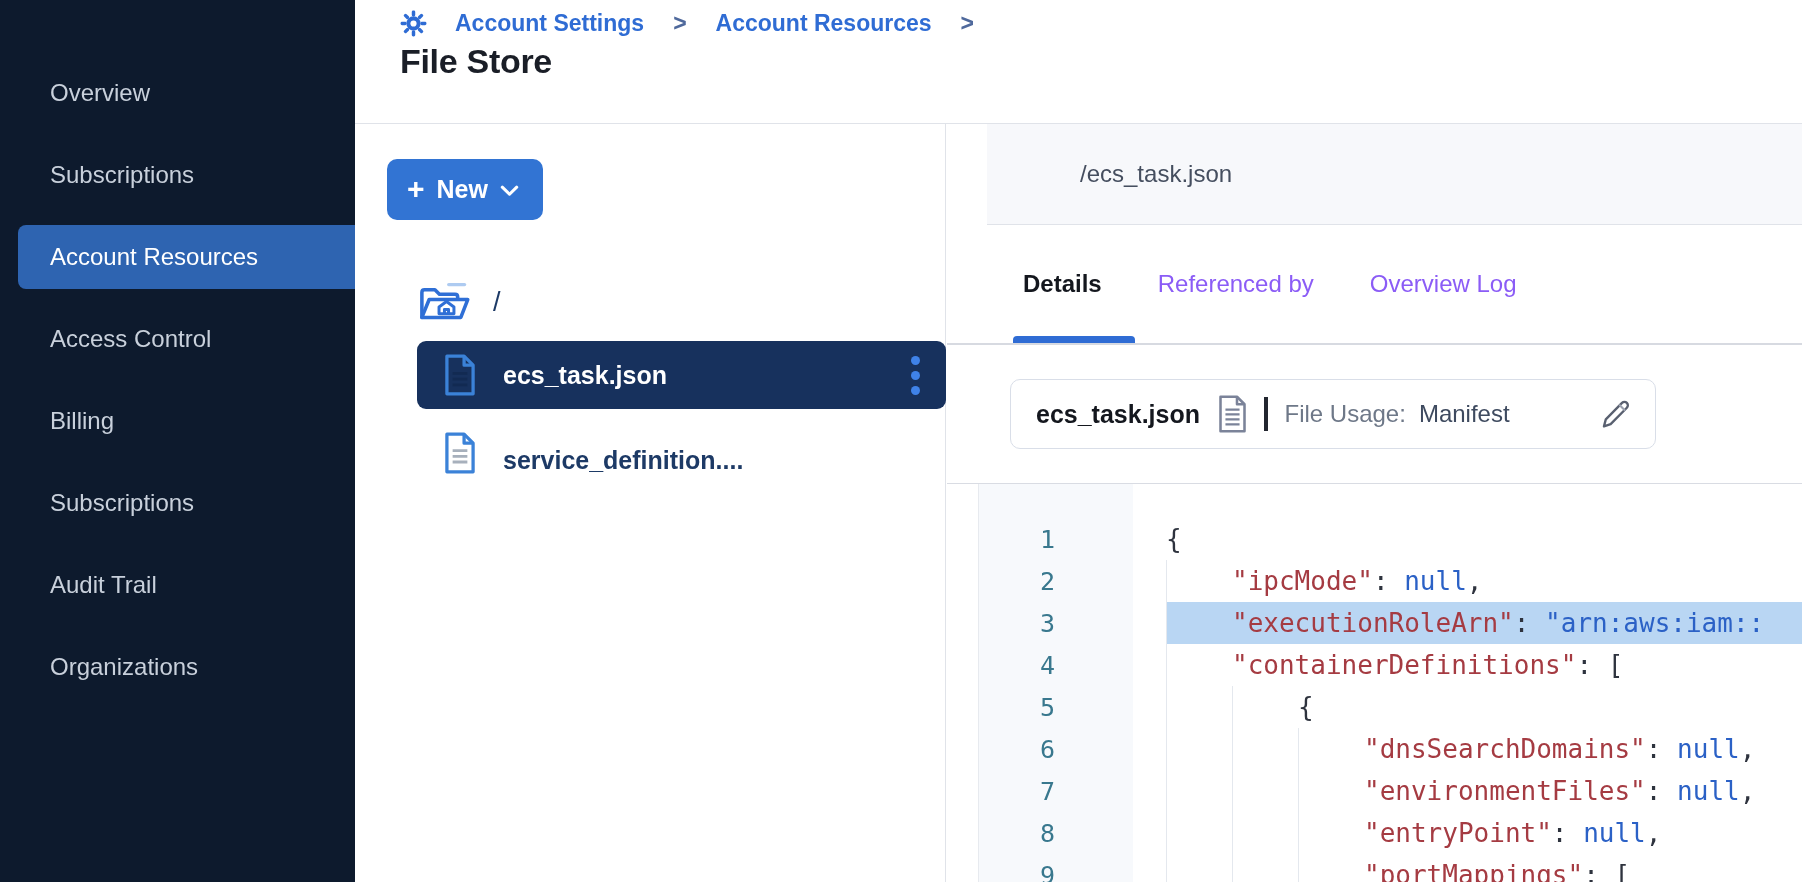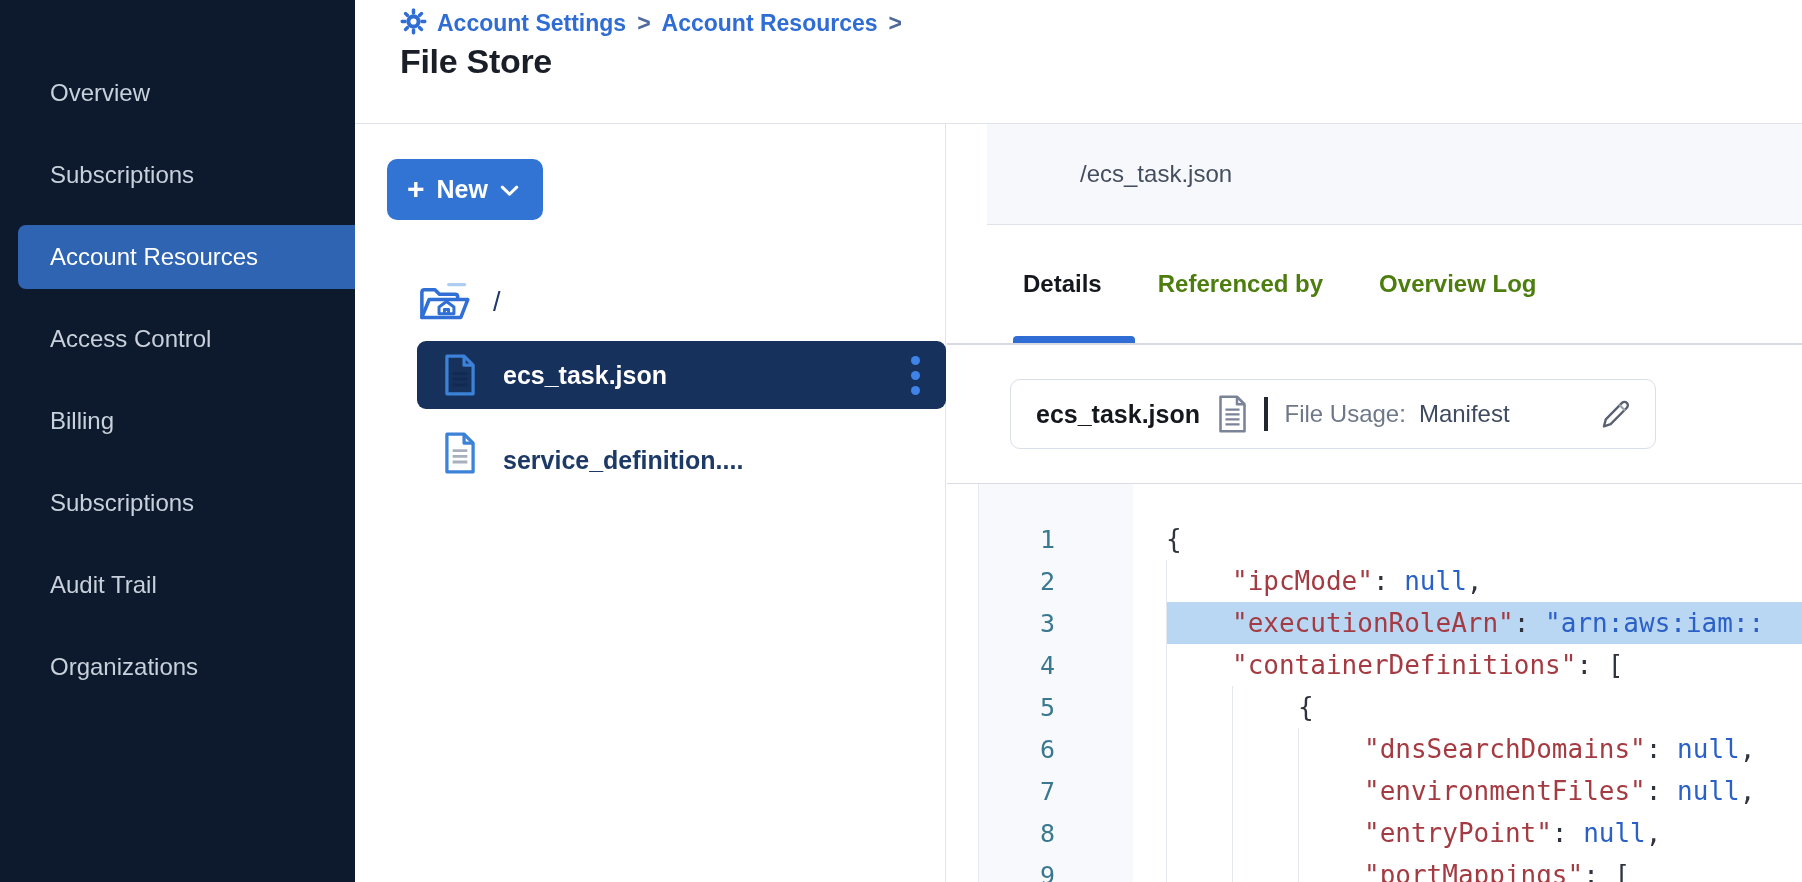--- a/index.html
+++ b/index.html
@@ -20,22 +20,22 @@
     border-radius:8px 0 0 8px; cursor:pointer; white-space:nowrap;
   }
   .side-item.selected { background:#2e64b1; color:#ffffff; font-weight:500; }
 
   
   .header {
     position:absolute; left:355px; top:0; width:1447px; height:124px;
     background:#ffffff; border-bottom:1.5px solid #e0e3e9;
   }
   .breadcrumb {
-    position:absolute; left:45px; top:8px; display:flex; 
-    gap:10px; font-size:23px; font-weight:700; color:#2f6cd4; line-height:30px;
+    position:absolute; left:45px; top:8px; display:flex; align-items:center;
+    gap:28px; font-size:23px; font-weight:700; color:#2f6cd4; line-height:30px;
   }
   .crumb-link { cursor:pointer; }
   .crumb-sep { color:#4f699c; font-weight:600; padding:0 1px; }
   .page-title {
     position:absolute; left:45px; top:42px; font-size:34px; font-weight:700;
     color:#1a1e27; letter-spacing:-0.3px;
   }
 
   
   .files-panel {
@@ -75,21 +75,21 @@
   .detail-panel { position:absolute; left:947px; top:124px; width:855px; height:758px; }
   .path-bar {
     position:absolute; left:0; top:0; right:0; height:101px; background:#f7f8fb;
     border-bottom:1.5px solid #e0e3e9; display:flex; align-items:center;
     padding-left:93px; font-size:24px; color:#454e5f;margin-left:40px;
   }
   .tabs {
     position:absolute; left:0; top:101px; right:0; height:118px;
     display:flex; align-items:center; gap:56px; padding-left:76px;
   }
-  .tab { font-size:24px; font-weight:700; color:#4d7c0f; cursor:pointer; }
+  .tab { font-size:24px; font-weight:400; color:#8b5cf6; cursor:pointer; }
   .tab.active { font-weight:700; color:#14171e; }
   .tab-underline {
     position:absolute; left:66px; bottom:0; width:122px; height:7px;
     background:#2f6cd4; border-radius:4px 4px 0 0;
   }
   .tabs-rule { position:absolute; left:0; top:219px; right:0; height:1.5px; background:#d7dae1; }
 
   .info-box {
     position:absolute; left:63px; top:255px; width:646px; height:70px;
     border:1.5px solid #d9dee8; border-radius:10px; background:#ffffff;

